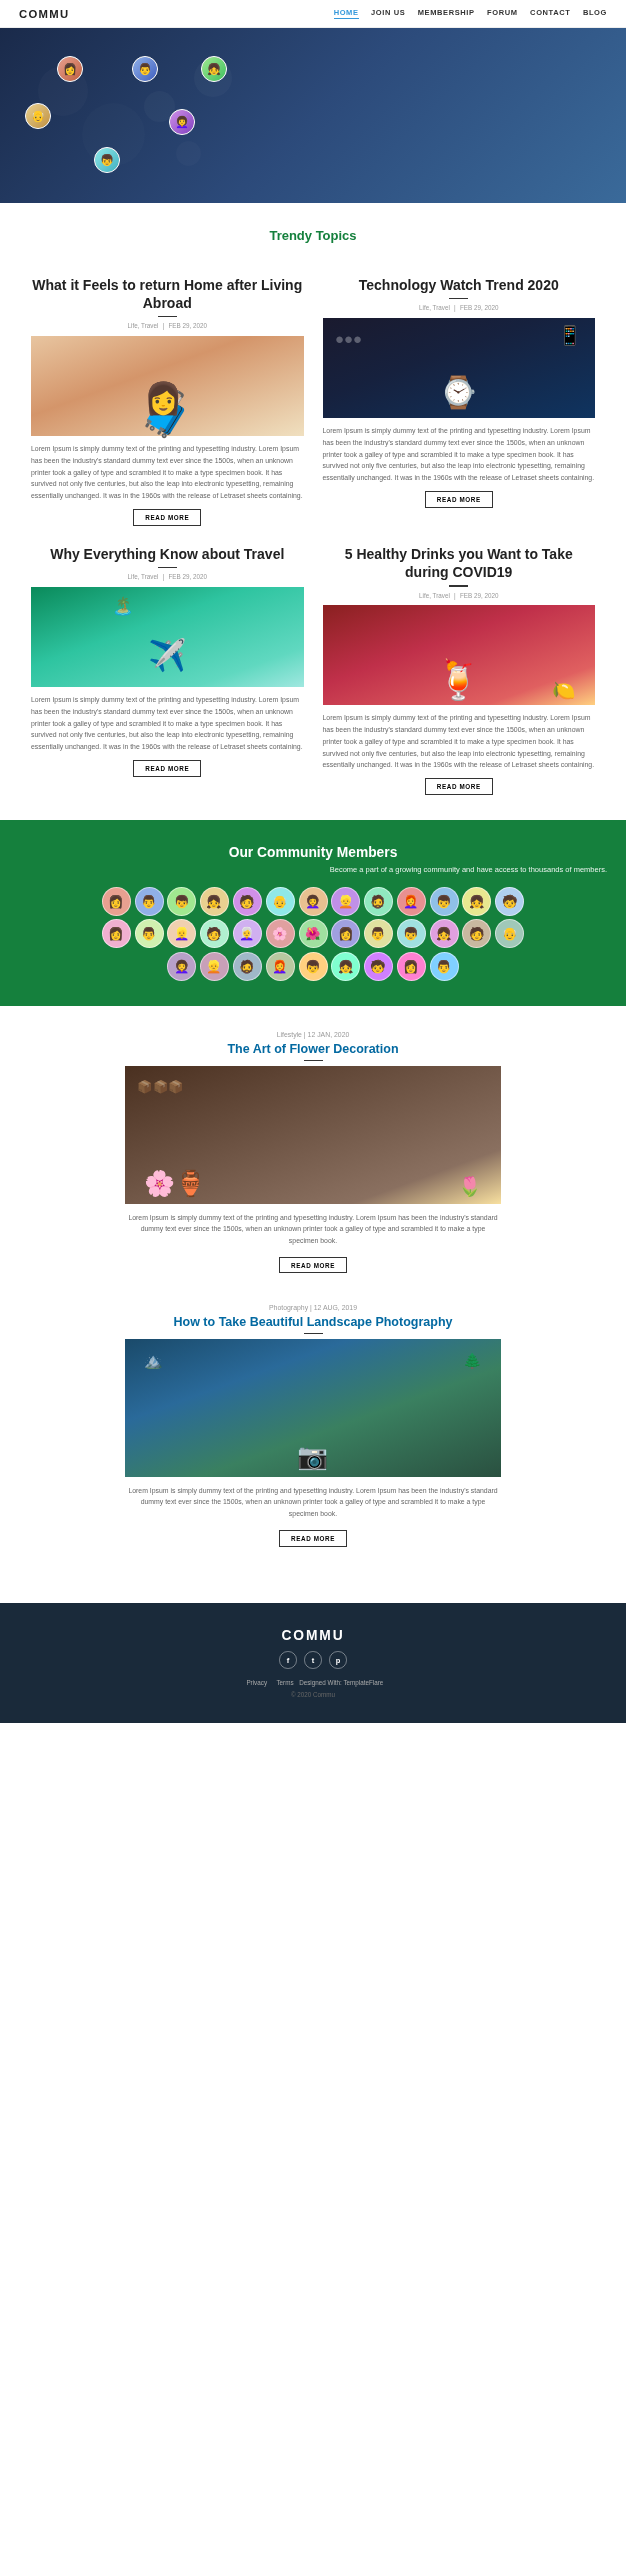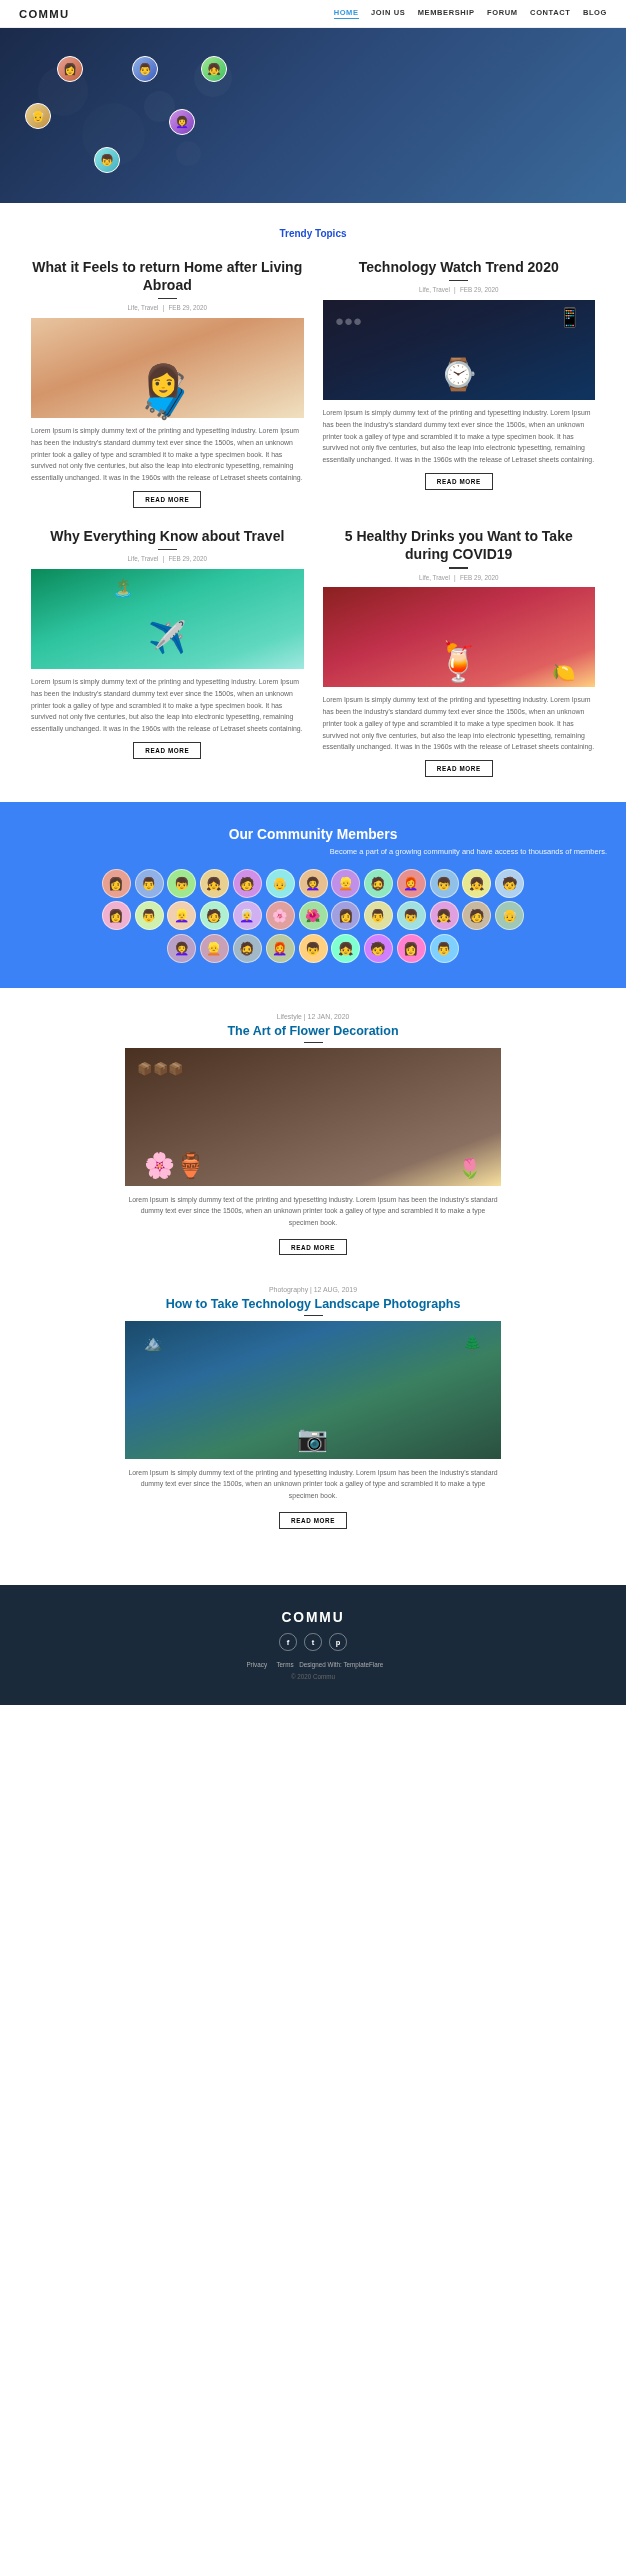--- a/index.html
+++ b/index.html
@@ -42,37 +42,37 @@
       background: #ccc; overflow: hidden; border: 1.9px solid #fff;
     }
     .avatar-bubble .av-inner {
       width: 100%; height: 100%; border-radius: 50%;
       display: flex; align-items: center; justify-content: center;
       font-size: 11.3px; color: #fff;
     }
 
     
     .section { padding: 25px 19px; }
-    .section-title { text-align: center; font-size: 10px; font-weight: 700; margin-bottom: 19px; color: #1d4ed8; }
+    .section-title { text-align: center; font-size: 13px; font-weight: 700; margin-bottom: 33px; color: #15803d; }
 
     .topics-grid { display: grid; grid-template-columns: 1fr 1fr; gap: 19px; max-width: 564px; margin: 0 auto; }
     .topic-card {}
     .topic-card h2 { font-size: 14px; font-weight: 700; line-height: 1.3; text-align: center; margin-bottom: 3.8px; color: #222; }
     .topic-meta { text-align: center; font-size: 6.3px; color: #999; margin-bottom: 6.3px; }
     .topic-meta span.divider { margin: 0 2.5px; }
     .topic-text { font-size: 6.9px; color: #666; line-height: 1.7; margin-bottom: 7.5px; }
     .read-more-btn {
       display: block; margin: 0 auto; border: 0.6px solid #333; background: transparent;
       padding: 3.8px 11.3px; font-size: 6.3px; font-weight: 600; cursor: pointer;
       letter-spacing: 0.6px; width: fit-content;
     }
 
     
     .community-section {
-      background: #3b82f6; padding: 25px 19px; text-align: center; color: #fff;
+      background: #15803d; padding: 25px 19px; text-align: center; color: #fff;
     }
     .community-section h2 { font-size: 13.8px; font-weight: 700; margin-bottom: 5px; }
     .community-section p { font-size: 7.5px; margin-bottom: 12.5px; opacity: 0.9; text-align: right; }
     .members-grid {
       display: flex; flex-wrap: wrap; justify-content: center; gap: 3.8px; max-width: 439px; margin: 0 auto;
     }
     .member-avatar {
       width: 29px; height: 29px; border-radius: 50%; background: #ccc;
       border: 1.3px solid rgba(255,255,255,0.5); overflow: hidden;
       display: flex; align-items: center; justify-content: center; font-size: 12.5px;
@@ -291,21 +291,21 @@
       <div style="position:absolute;bottom:6.3px;left:50px;font-size:25px;">🏺</div>
       <div style="position:absolute;bottom:6.3px;right:19px;font-size:19px;">🌷</div>
       <div style="position:absolute;top:12.5px;left:12.5px;font-size:12.5px;opacity:0.5;">📦📦📦</div>
     </div>
     <p class="post-text">Lorem Ipsum is simply dummy text of the printing and typesetting industry. Lorem Ipsum has been the industry's standard dummy text ever since the 1500s, when an unknown printer took a galley of type and scrambled it to make a type specimen book.</p>
     <button class="read-more-btn">READ MORE</button>
   </div>
 
   <div class="blog-post">
     <div class="post-category">Photography  |  12 AUG, 2019</div>
-    <h2>How to Take Technology Landscape Photographs</h2>
+    <h2>How to Take Beautiful Landscape Photography</h2>
     <div class="title-underline"></div>
     <div class="img-placeholder img-landscape" style="position:relative;">
       <div style="position:absolute;bottom:6.3px;left:50%;transform:translateX(-50%);font-size:25px;">📷</div>
       <div style="position:absolute;top:12.5px;left:19px;font-size:15px;opacity:0.6;">🏔️</div>
       <div style="position:absolute;top:12.5px;right:19px;font-size:15px;opacity:0.6;">🌲</div>
     </div>
     <p class="post-text">Lorem Ipsum is simply dummy text of the printing and typesetting industry. Lorem Ipsum has been the industry's standard dummy text ever since the 1500s, when an unknown printer took a galley of type and scrambled it to make a type specimen book.</p>
     <button class="read-more-btn">READ MORE</button>
   </div>
 

